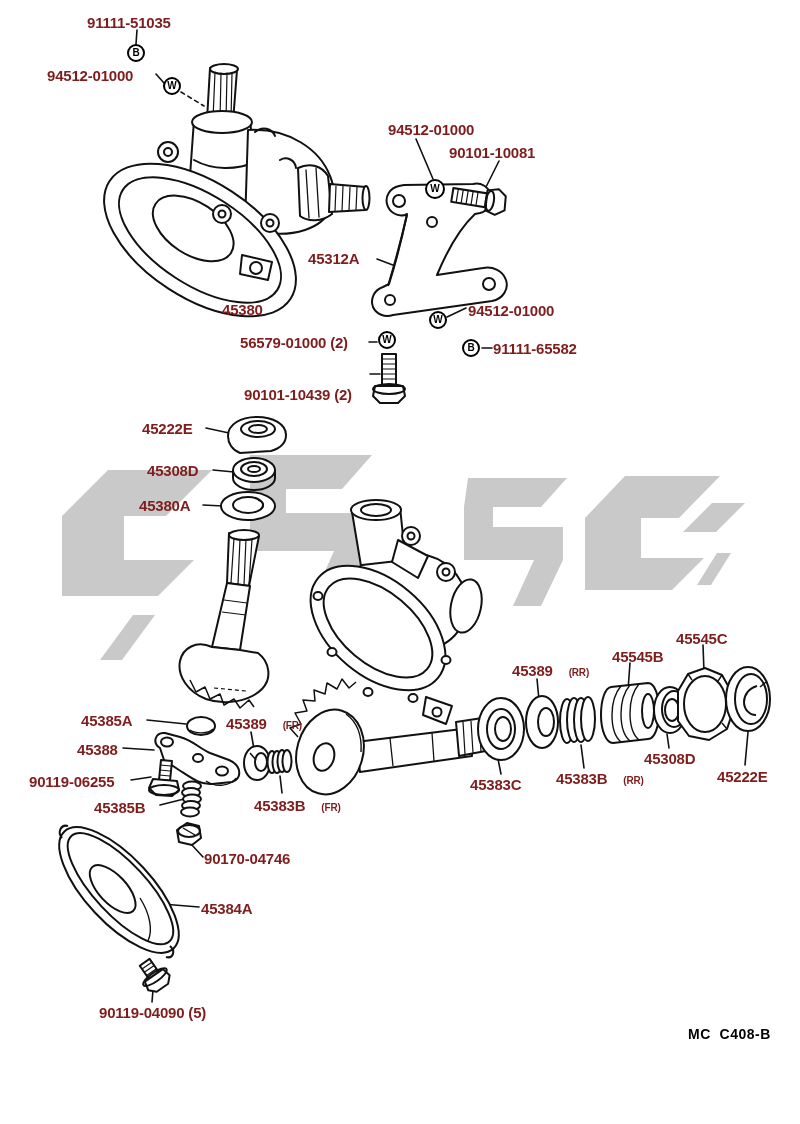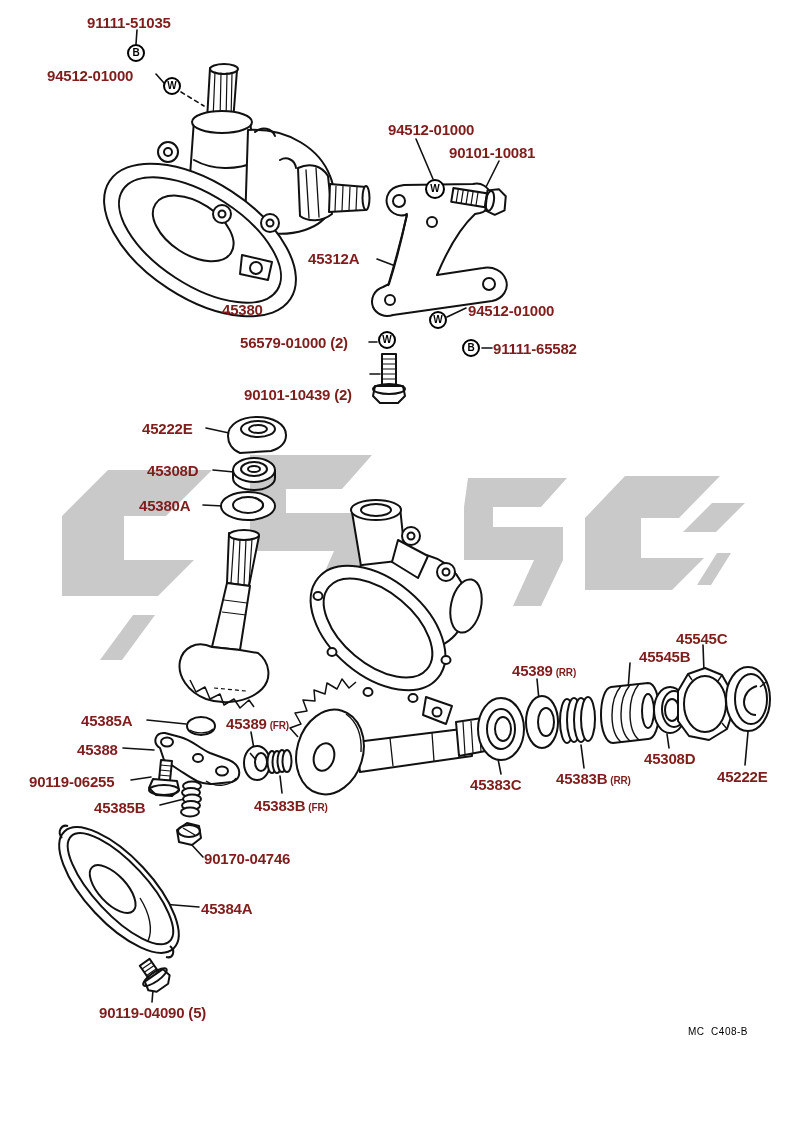--- a/index.html
+++ b/index.html
@@ -1,25 +1,25 @@
 <!DOCTYPE html>
 <html><head>
 <meta charset="utf-8">
 <style>
   html,body{margin:0;padding:0;background:#fff;}
   .stage{position:relative;width:800px;height:1124px;background:#ffffff;overflow:hidden;
          font-family:"Liberation Sans",sans-serif;color:#000;}
   .stage svg{position:absolute;left:0;top:0;}
   .callout{position:absolute;font-weight:700;font-size:15px;line-height:17px;
            white-space:pre;letter-spacing:-0.2px;color:#7f1d1d;}
-  .sfx{font-size:10px;font-weight:700;margin-left:3px;}
+  .sfx{font-size:10px;font-weight:700;margin-left:16px;}
   .symbol{position:absolute;width:18px;height:18px;box-sizing:border-box;border:2px solid #000;
           border-radius:50%;background:#fff;display:flex;align-items:center;justify-content:center;
           font-size:10px;font-weight:700;line-height:1;}
-  .footer{position:absolute;font-weight:400;font-size:10px;white-space:pre;letter-spacing:0.5px;}
+  .footer{position:absolute;font-weight:700;font-size:14px;white-space:pre;letter-spacing:0.5px;}
 </style>
 </head>
 <body>
 
 <div class="stage">
 
 <svg width="800" height="1124" viewBox="0 0 800 1124">
 
   <g fill="#c9c9c9" stroke="none">
     <path d="M108,470 L212,470 L166,516 L124,516 L124,560 L194,560 L158,596 L62,596 L62,516 Z"></path>
@@ -304,21 +304,21 @@
 <div class="callout" style="left:308px;top:250px">45312A</div>
 <div class="callout" style="left:222px;top:301px">45380</div>
 <div class="callout" style="left:240px;top:334px">56579-01000 (2)</div>
 <div class="callout" style="left:468px;top:302px">94512-01000</div>
 <div class="callout" style="left:493px;top:340px">91111-65582</div>
 <div class="callout" style="left:244px;top:386px">90101-10439 (2)</div>
 <div class="callout" style="left:142px;top:420px">45222E</div>
 <div class="callout" style="left:147px;top:462px">45308D</div>
 <div class="callout" style="left:139px;top:497px">45380A</div>
 <div class="callout" style="left:676px;top:630px">45545C</div>
-<div class="callout" style="left:639px;top:648px">45545B</div>
+<div class="callout" style="left:612px;top:648px">45545B</div>
 <div class="callout" style="left:512px;top:662px"><span>45389</span><span class="sfx">(RR)</span></div>
 <div class="callout" style="left:81px;top:712px">45385A</div>
 <div class="callout" style="left:226px;top:715px"><span>45389</span><span class="sfx">(FR)</span></div>
 <div class="callout" style="left:77px;top:741px">45388</div>
 <div class="callout" style="left:29px;top:773px">90119-06255</div>
 <div class="callout" style="left:94px;top:799px">45385B</div>
 <div class="callout" style="left:254px;top:797px"><span>45383B</span><span class="sfx">(FR)</span></div>
 <div class="callout" style="left:470px;top:776px">45383C</div>
 <div class="callout" style="left:556px;top:770px"><span>45383B</span><span class="sfx">(RR)</span></div>
 <div class="callout" style="left:644px;top:750px">45308D</div>

